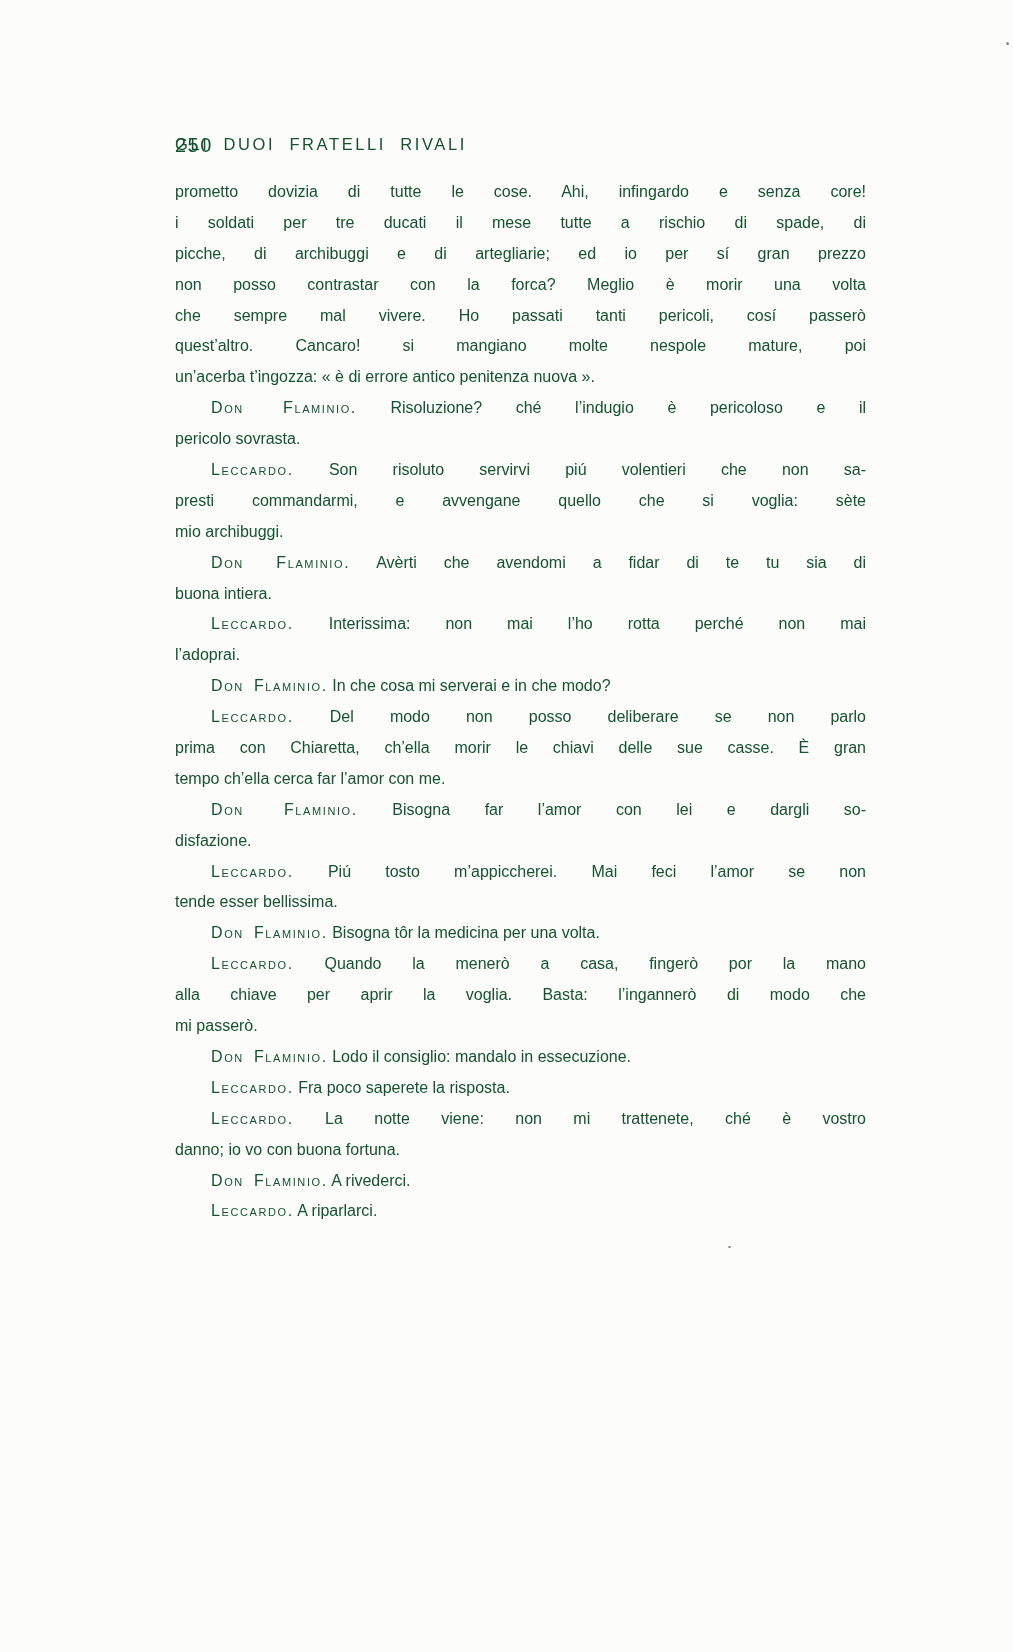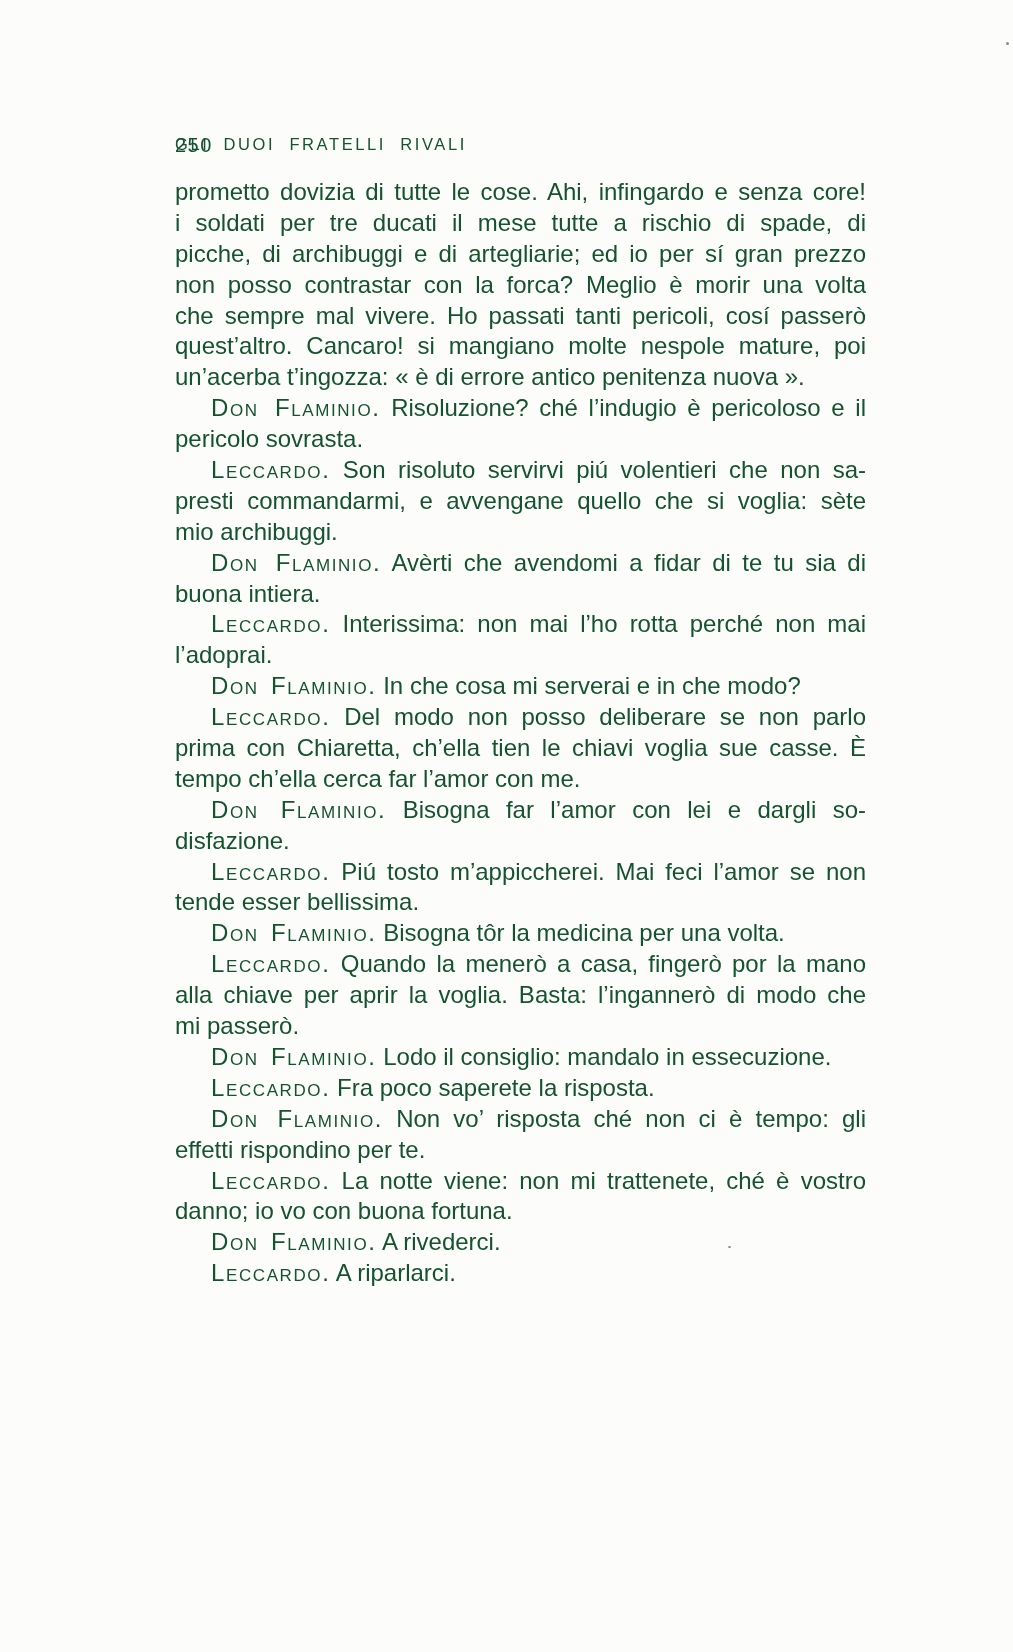--- a/index.html
+++ b/index.html
@@ -38,21 +38,21 @@
     text-align: left;
     font-size: 16.5px;
     letter-spacing: 2.6px;
     word-spacing: 7px;
   }
   .text-block {
     position: absolute;
     left: 175px;
     top: 177px;
     width: 691px;
-    font-size: 24px;
+    font-size: 16px;
   }
   .line {
     height: 30.9px;
     line-height: 30.9px;
     text-align: justify;
     overflow: hidden;
     white-space: nowrap;
   }
   .line.j {
     white-space: normal;
@@ -108,21 +108,21 @@
       </div>
       <div class="para">
         <div class="line j indent"><span class="speaker">Leccardo.</span> Interissima: non mai l’ho rotta perché non mai</div>
         <div class="line">l’adoprai.</div>
       </div>
       <div class="para">
         <div class="line indent"><span class="speaker">Don Flaminio.</span> In che cosa mi serverai e in che modo?</div>
       </div>
       <div class="para">
         <div class="line j indent"><span class="speaker">Leccardo.</span> Del modo non posso deliberare se non parlo</div>
-        <div class="line j">prima con Chiaretta, ch’ella tien le chiavi voglia sue casse. È gran</div>
+        <div class="line j">prima con Chiaretta, ch’ella morir le chiavi delle sue casse. È gran</div>
         <div class="line">tempo ch’ella cerca far l’amor con me.</div>
       </div>
       <div class="para">
         <div class="line j indent"><span class="speaker">Don Flaminio.</span> Bisogna far l’amor con lei e dargli so-</div>
         <div class="line">disfazione.</div>
       </div>
       <div class="para">
         <div class="line j indent"><span class="speaker">Leccardo.</span> Piú tosto m’appiccherei. Mai feci l’amor se non</div>
         <div class="line">tende esser bellissima.</div>
       </div>
@@ -134,24 +134,20 @@
         <div class="line j">alla chiave per aprir la voglia. Basta: l’ingannerò di modo che</div>
         <div class="line">mi passerò.</div>
       </div>
       <div class="para">
         <div class="line indent"><span class="speaker">Don Flaminio.</span> Lodo il consiglio: mandalo in essecuzione.</div>
       </div>
       <div class="para">
         <div class="line indent"><span class="speaker">Leccardo.</span> Fra poco saperete la risposta.</div>
       </div>
       <div class="para">
-        <div class="line j indent"><span class="speaker">Don Flaminio.</span> Non vo’ risposta ché non ci è tempo: gli</div>
-        <div class="line">effetti rispondino per te.</div>
-      </div>
-      <div class="para">
         <div class="line j indent"><span class="speaker">Leccardo.</span> La notte viene: non mi trattenete, ché è vostro</div>
         <div class="line">danno; io vo con buona fortuna.</div>
       </div>
       <div class="para">
         <div class="line indent"><span class="speaker">Don Flaminio.</span> A rivederci.</div>
       </div>
       <div class="para">
         <div class="line indent"><span class="speaker">Leccardo.</span> A riparlarci.</div>
       </div>
     </div>

